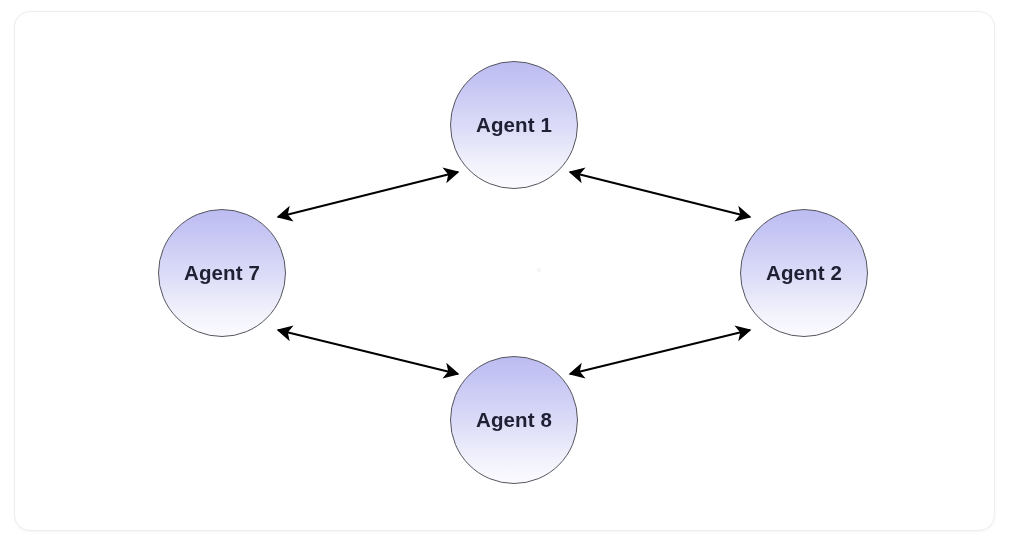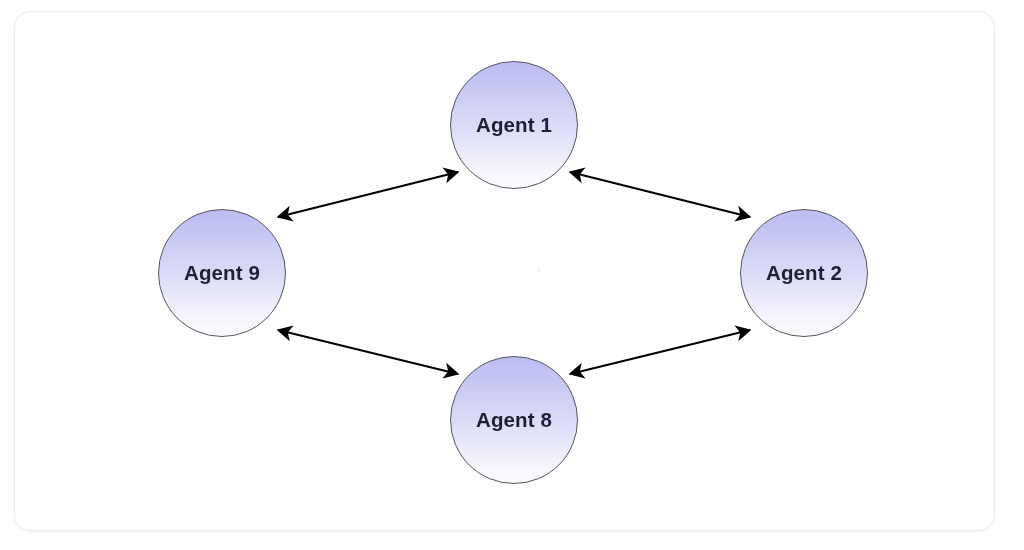--- a/index.html
+++ b/index.html
@@ -118,16 +118,16 @@
 
   <div class="node" id="node-agent2">
     <span class="node-label">Agent 2</span>
   </div>
 
   <div class="node" id="node-agent3">
     <span class="node-label">Agent 8</span>
   </div>
 
   <div class="node" id="node-agent4">
-    <span class="node-label">Agent 9</span>
+    <span class="node-label">Agent 7</span>
   </div>
 
 </div>
 
 </body></html>

